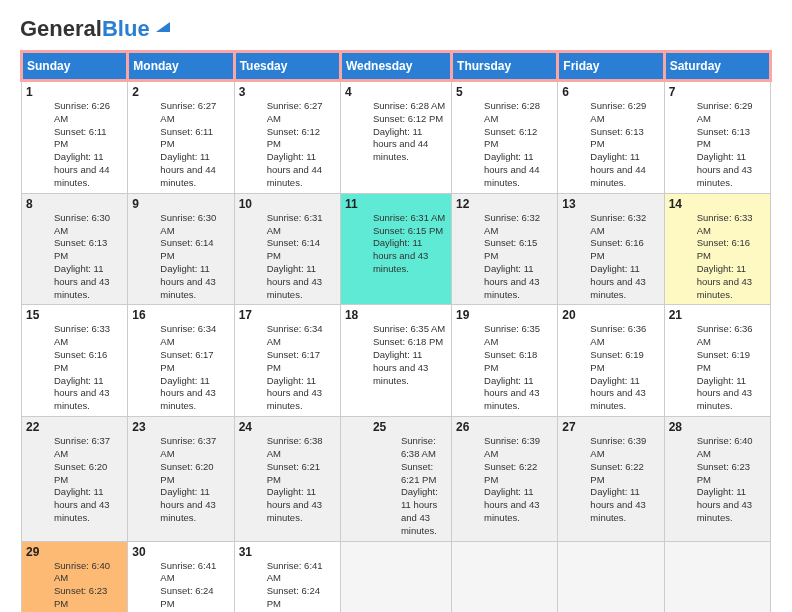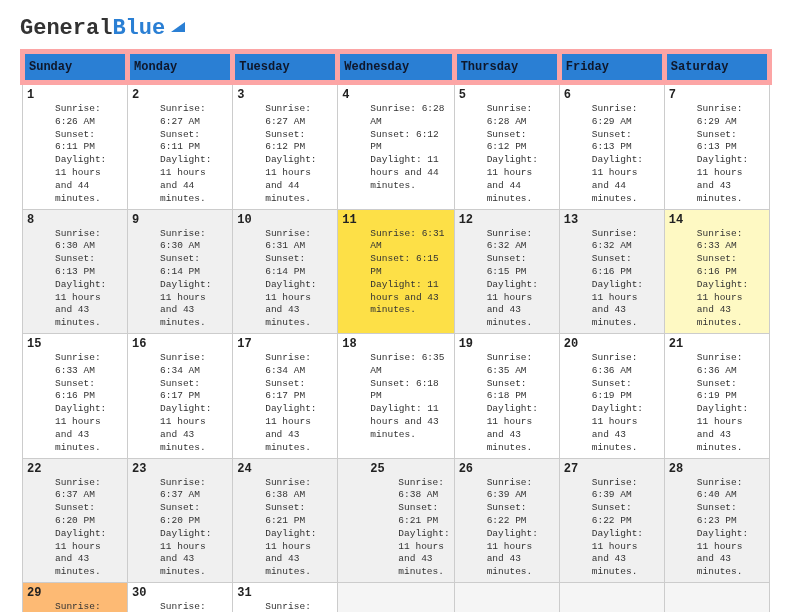--- a/index.html
+++ b/index.html
@@ -9,21 +9,20 @@
       font-family: Arial, sans-serif;
       background: #fff;
       overflow: hidden;
     }
     .page {
       width: 792px;
       height: 612px;
       padding: 16px 20px 12px 20px;
       display: flex;
       flex-direction: column;
-      font-family: Liberation Mono, monospace;
     }
     .header {
       display: flex;
       justify-content: space-between;
       align-items: flex-start;
       margin-bottom: 8px;
     }
     .logo {
       display: flex;
       flex-direction: column;
@@ -43,26 +42,26 @@
       color: #555;
     }
     .calendar {
       flex: 1;
       border-collapse: collapse;
       width: 100%;
       font-size: 10px;
     }
     .calendar th {
       background: #2a7fd4;
-      color: #0f172a;
+      color: #ffffff;
       font-size: 12px;
       font-weight: bold;
       padding: 6px 4px;
       text-align: left;
-      border: 5px solid #fca5a5;
+      border: 3px solid #fca5a5;
     }
     .calendar td {
       border: 1px solid #ccc;
       vertical-align: top;
       padding: 3px 4px;
       width: 113px;
       height: 82px;
       background: #fff;
     }
     .calendar tr:nth-child(even) td {
@@ -199,21 +198,21 @@
         </div>
       </td>
           <td style="background: rgb(240, 240, 240);">
         <span class="day-num">10</span>
         <div class="day-info">
           Sunrise: 6:31 AM<br>
           Sunset: 6:14 PM<br>
           Daylight: 11 hours and 43 minutes.
         </div>
       </td>
-          <td style="background: #fde047;">
+          <td style="background: #5eead4;">
         <span class="day-num">11</span>
         <div class="day-info">
           Sunrise: 6:31 AM<br>
           Sunset: 6:15 PM<br>
           Daylight: 11 hours and 43 minutes.
         </div>
       </td>
           <td style="background: rgb(240, 240, 240);">
         <span class="day-num">12</span>
         <div class="day-info">

